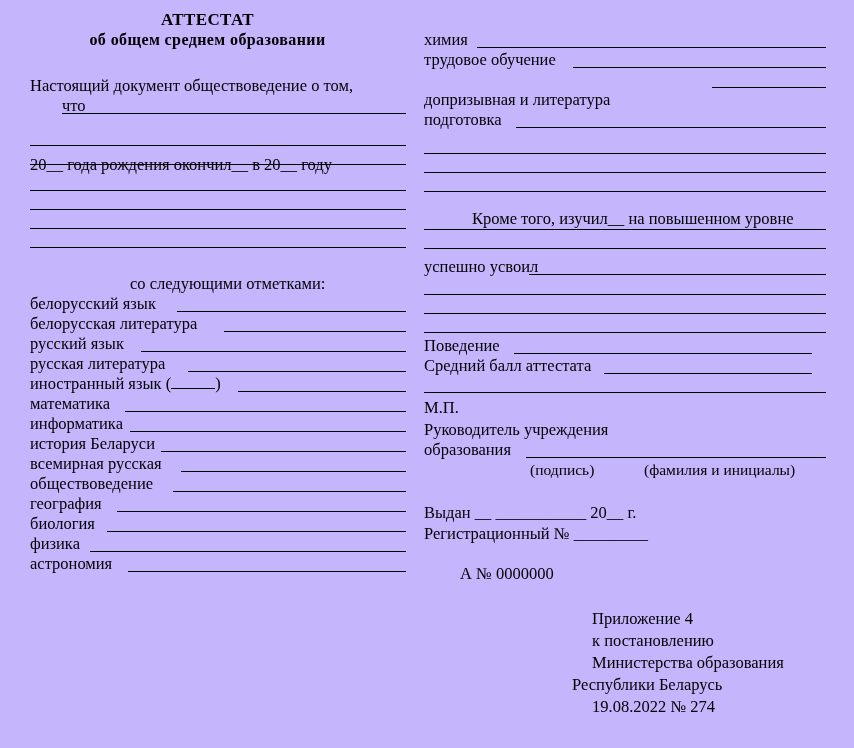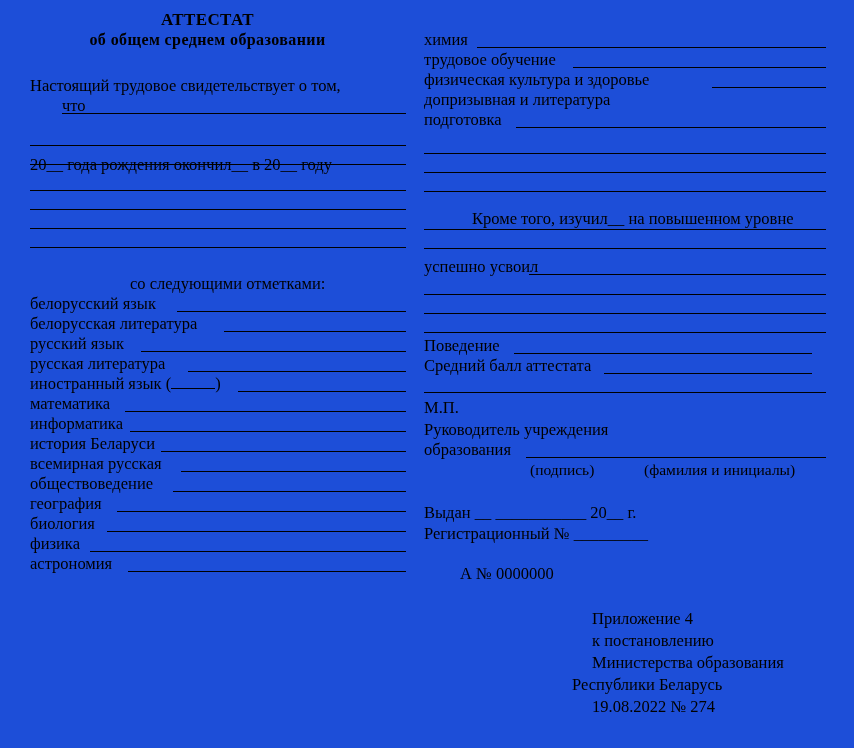--- a/index.html
+++ b/index.html
@@ -9,21 +9,21 @@
     background: #ffffff;
   }
   body {
     font-family: "Liberation Serif", "DejaVu Serif", serif;
     color: #000000;
   }
   .page {
     position: relative;
     width: 854px;
     height: 748px;
-    background: #1d4ed8;
+    background: #c4b5fd;
     overflow: hidden;
   }
 
   
   .doc-title {
     position: absolute;
     left: 0;
     width: 415px;
     text-align: center;
     font-weight: bold;
@@ -71,21 +71,21 @@
   }
 </style>
 </head>
 <body>
 
 <div class="page">
 
   <div class="doc-title line1">АТТЕСТАТ</div>
   <div class="doc-title line2">об общем среднем образовании</div>
 
-  <div class="txt" style="left:30px; top:76px;">Настоящий трудовое свидетельствует о том,</div>
+  <div class="txt" style="left:30px; top:76px;">Настоящий документ обществоведение о том,</div>
   <div class="txt" style="left:30px; top:96px;margin-left:32px;">что</div>
   <div class="rule" style="left:62px; top:113px; width:344px;"></div>
 
   <div class="rule" style="left:30px; top:145px; width:376px;"></div>
   <div class="rule" style="left:30px; top:164px; width:376px;"></div>
 
   <div class="txt" style="left:30px; top:155px;">20__  года рождения окончил__  в 20__  году</div>
 
   <div class="rule" style="left:30px; top:190px; width:376px;"></div>
   <div class="rule" style="left:30px; top:209px; width:376px;"></div>
@@ -137,21 +137,20 @@
 
   <div class="txt" style="left:30px; top:554px;">астрономия</div>
   <div class="rule" style="left:128px; top:571px; width:278px;"></div>
 
   <div class="txt" style="left:424px; top:30px;">химия</div>
   <div class="rule" style="left:477px; top:47px; width:349px;"></div>
 
   <div class="txt" style="left:424px; top:50px;">трудовое обучение</div>
   <div class="rule" style="left:573px; top:67px; width:253px;"></div>
 
-  <div class="txt" style="left:424px; top:70px;">физическая культура и здоровье</div>
   <div class="rule" style="left:712px; top:87px; width:114px;"></div>
 
   <div class="txt" style="left:424px; top:90px;">допризывная и литература</div>
   <div class="txt" style="left:424px; top:110px;">подготовка</div>
   <div class="rule" style="left:516px; top:127px; width:310px;"></div>
 
   <div class="rule" style="left:424px; top:153px; width:402px;"></div>
   <div class="rule" style="left:424px; top:172px; width:402px;"></div>
   <div class="rule" style="left:424px; top:191px; width:402px;"></div>
 

